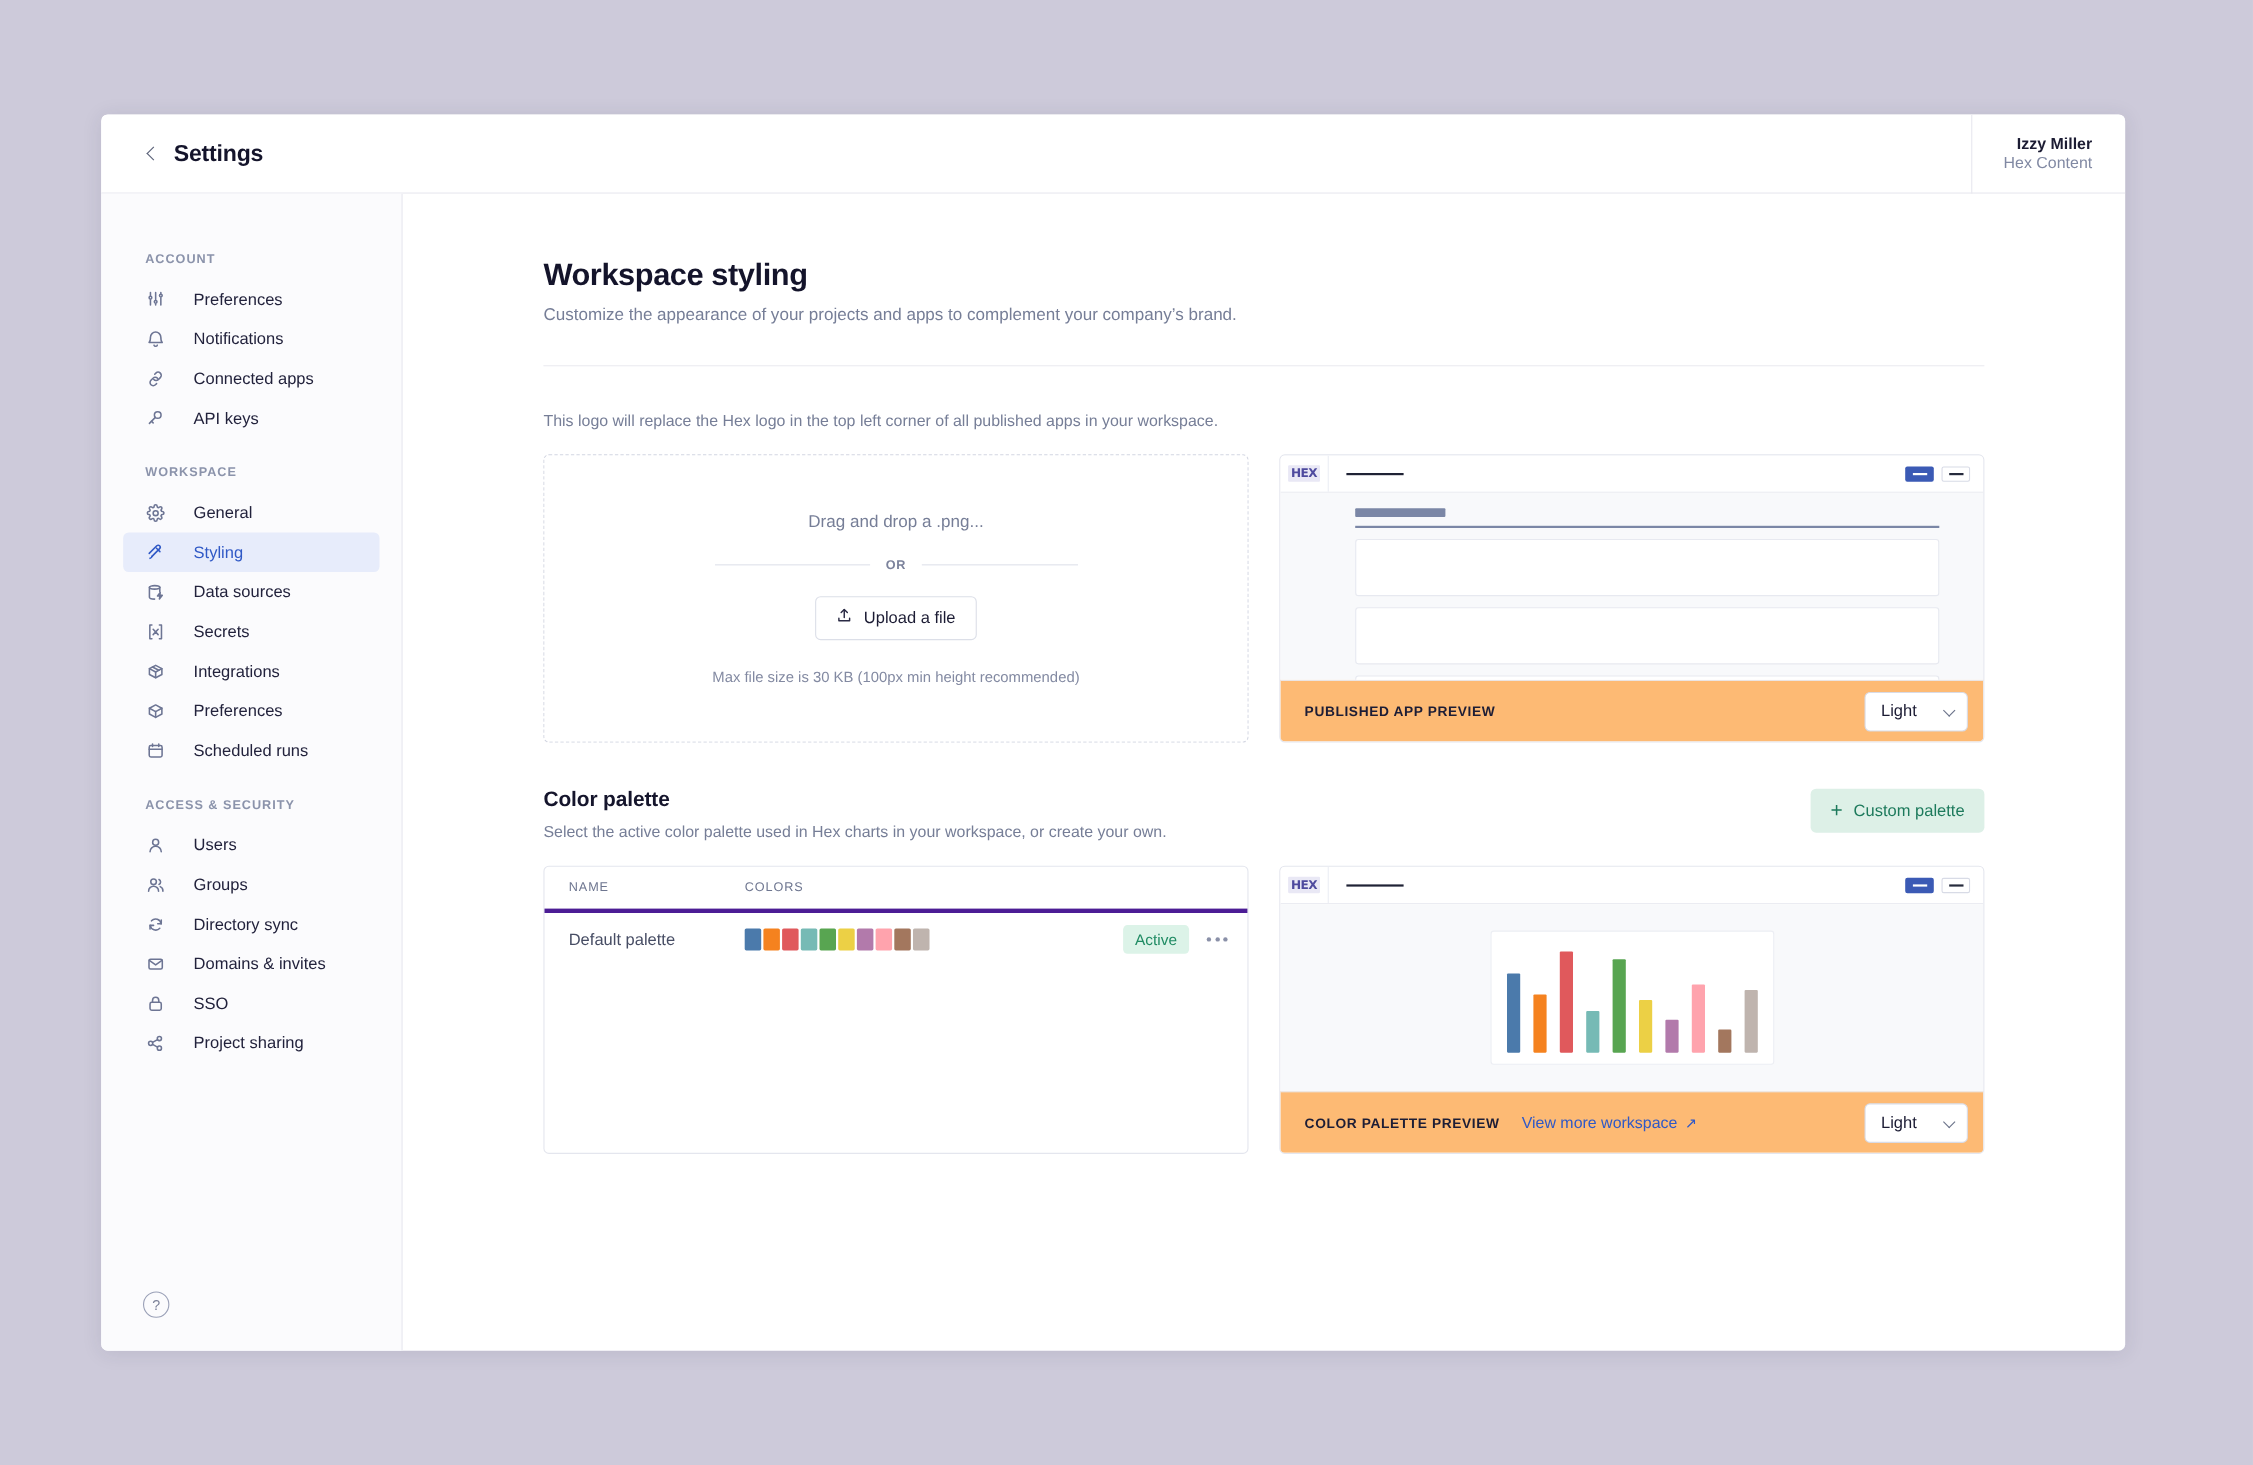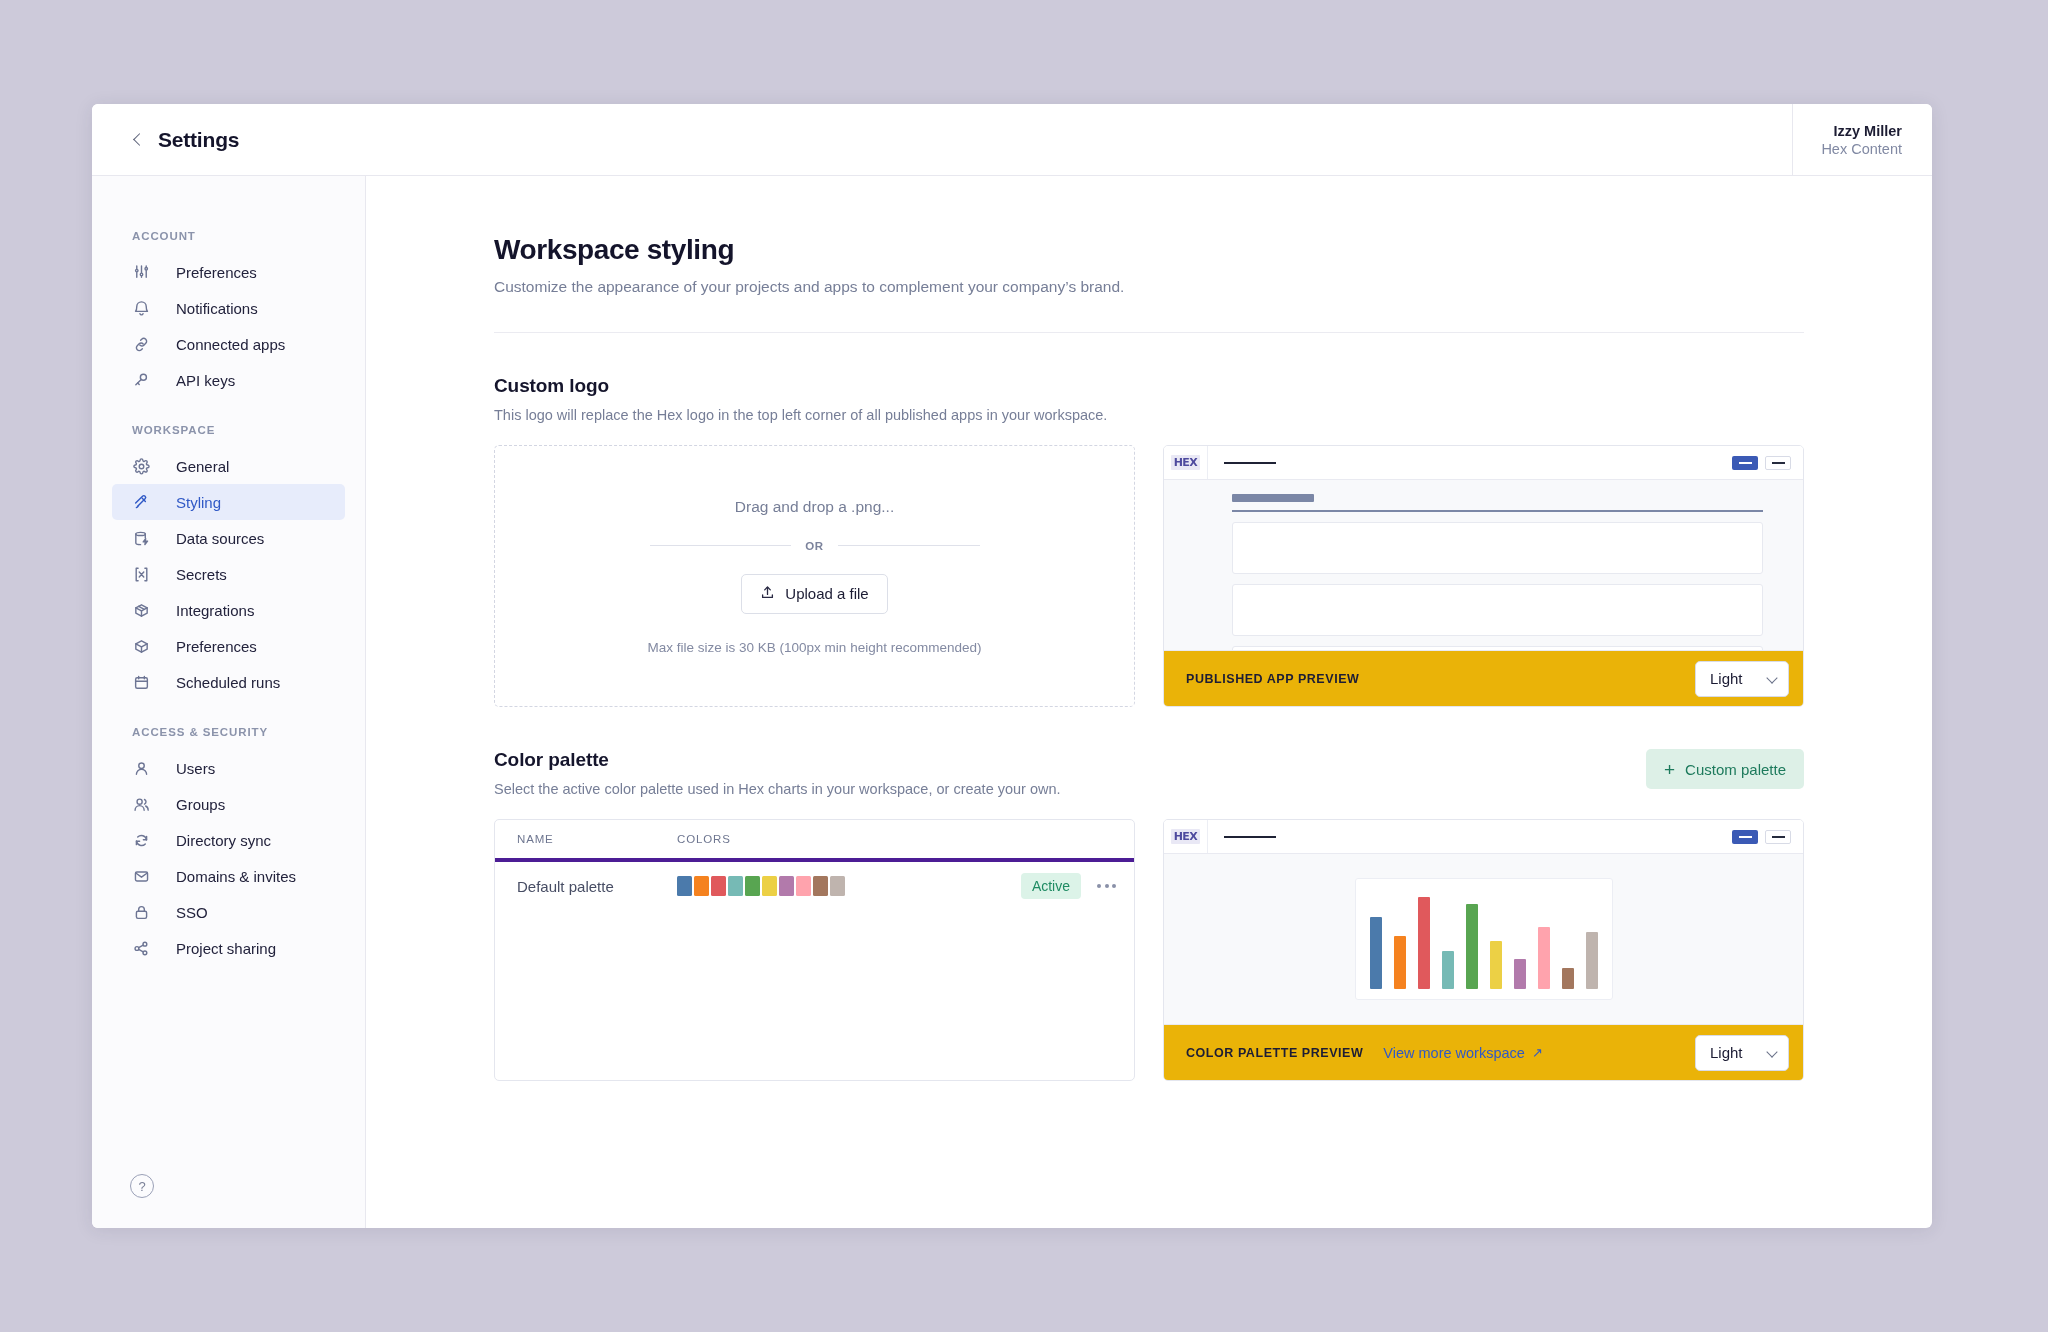--- a/index.html
+++ b/index.html
@@ -143,21 +143,21 @@
   .pv-btn.ghost { background: #fff; border: 1px solid #d8dbe6; }
   .pv-btn.ghost i { display: block; width: 13px; height: 2px; background: #262b3d; }
 
   .pv-stage { background: #f8f9fb; flex: 1; position: relative; overflow: hidden; }
   .pv-body-app { padding: 14px 40px 0 68px; }
   .ph-title { width: 82px; height: 8px; background: #7b87a6; border-radius: 1px; }
   .ph-line  { width: 100%; height: 2px; background: #7b87a6; margin-top: 8px; }
   .ph-card  { height: 52px; background: #fff; border: 1px solid #e7e9f0; border-radius: 3px; margin-top: 10px; }
 
   .pv-footer {
-    height: 56px; border-top: 1px solid #e9eaf1; background: #eab308;
+    height: 56px; border-top: 1px solid #e9eaf1; background: #fdba74;
     display: flex; align-items: center; padding: 0 14px 0 22px; gap: 20px;
   }
   .pv-label { font-size: 12.5px; font-weight: 700; letter-spacing: .55px; color: #1d1d35; }
   .pv-link { font-size: 14.5px; color: #3059c6; display: inline-flex; align-items: center; gap: 7px; cursor: pointer; }
   .arrow-ne { font-size: 13px; }
   .select {
     margin-left: auto; height: 36px; min-width: 94px;
     border: 1px solid #d8dbe6; border-radius: 5px; background: #fff;
     display: flex; align-items: center; justify-content: space-between;
     padding: 0 11px 0 14px; gap: 10px;
@@ -412,21 +412,20 @@
       <div class="help-btn">?</div>
     </div>
 
     <div class="main">
       <div class="content">
         <h1 class="page-h">Workspace styling</h1>
         <div class="page-sub">Customize the appearance of your projects and apps to complement your company’s brand.</div>
         <div class="rule"></div>
 
         <div class="section">
-          <h2 class="sec-h">Custom logo</h2>
           <div class="sec-sub">This logo will replace the Hex logo in the top left corner of all published apps in your workspace.</div>
 
           <div class="cols">
             <div class="col-left">
               <div class="dropzone">
                 <div class="dz-title">Drag and drop a .png...</div>
                 <div class="or-row">
                   <span class="or-line"></span>
                   <span class="or-txt">OR</span>
                   <span class="or-line"></span>

